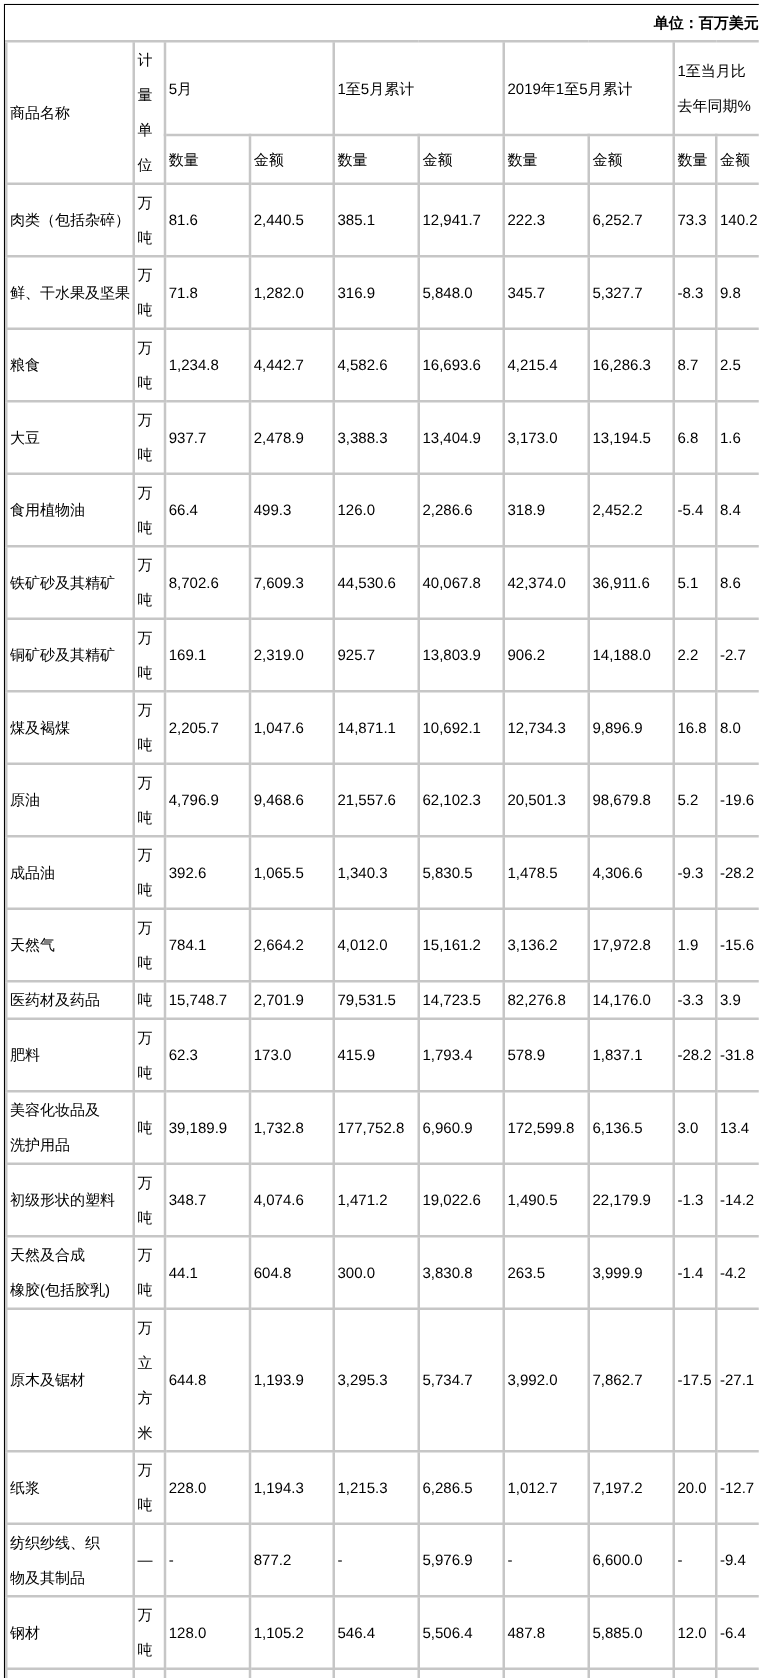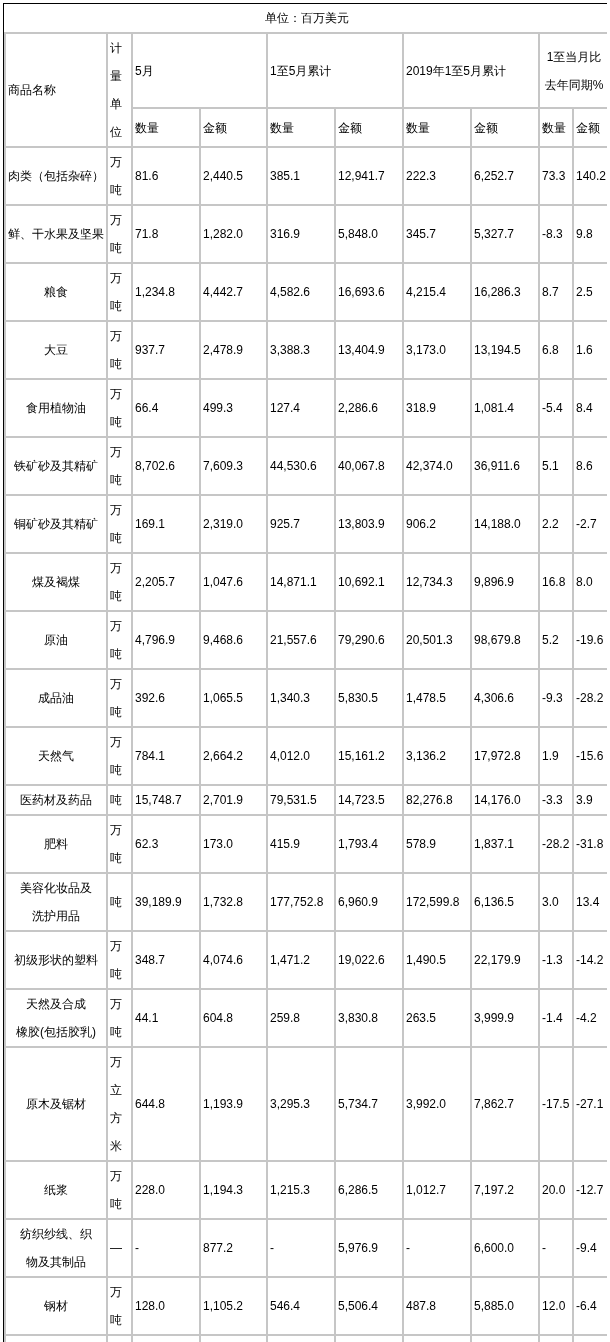--- a/index.html
+++ b/index.html
@@ -26,28 +26,28 @@
     border: 2px solid #c6c6c6;
     line-height: 28px;
     padding: 0 2px;
     vertical-align: middle;
     text-align: left;
     overflow: hidden;
     overflow-wrap: break-word;
     word-break: break-all;
   }
   td.unit-row-cell {
-    text-align: center;
+    text-align: right;
     border-left: none;
     border-right: none;
     border-top: none;
+    font-weight: bold;
   }
   td.prewrap {
     white-space: pre-line;
-    text-align: center;
   }
 </style>
 </head>
 <body>
 
 <div class="table-wrap">
   <table>
     <colgroup>
       <col style="width:102px">
       <col style="width:25px">
@@ -131,24 +131,24 @@
           <td>3,173.0</td>
           <td>13,194.5</td>
           <td>6.8</td>
           <td>1.6</td>
         </tr>
         <tr>
           <td class="prewrap">食用植物油</td>
           <td>万吨</td>
           <td>66.4</td>
           <td>499.3</td>
-          <td>127.4</td>
+          <td>126.0</td>
           <td>2,286.6</td>
           <td>318.9</td>
-          <td>1,081.4</td>
+          <td>2,452.2</td>
           <td>-5.4</td>
           <td>8.4</td>
         </tr>
         <tr>
           <td class="prewrap">铁矿砂及其精矿</td>
           <td>万吨</td>
           <td>8,702.6</td>
           <td>7,609.3</td>
           <td>44,530.6</td>
           <td>40,067.8</td>
@@ -180,21 +180,21 @@
           <td>9,896.9</td>
           <td>16.8</td>
           <td>8.0</td>
         </tr>
         <tr>
           <td class="prewrap">原油</td>
           <td>万吨</td>
           <td>4,796.9</td>
           <td>9,468.6</td>
           <td>21,557.6</td>
-          <td>79,290.6</td>
+          <td>62,102.3</td>
           <td>20,501.3</td>
           <td>98,679.8</td>
           <td>5.2</td>
           <td>-19.6</td>
         </tr>
         <tr>
           <td class="prewrap">成品油</td>
           <td>万吨</td>
           <td>392.6</td>
           <td>1,065.5</td>
@@ -265,21 +265,21 @@
           <td>22,179.9</td>
           <td>-1.3</td>
           <td>-14.2</td>
         </tr>
         <tr>
           <td class="prewrap">天然及合成
 橡胶(包括胶乳)</td>
           <td>万吨</td>
           <td>44.1</td>
           <td>604.8</td>
-          <td>259.8</td>
+          <td>300.0</td>
           <td>3,830.8</td>
           <td>263.5</td>
           <td>3,999.9</td>
           <td>-1.4</td>
           <td>-4.2</td>
         </tr>
         <tr>
           <td class="prewrap">原木及锯材</td>
           <td>万立方米</td>
           <td>644.8</td>

